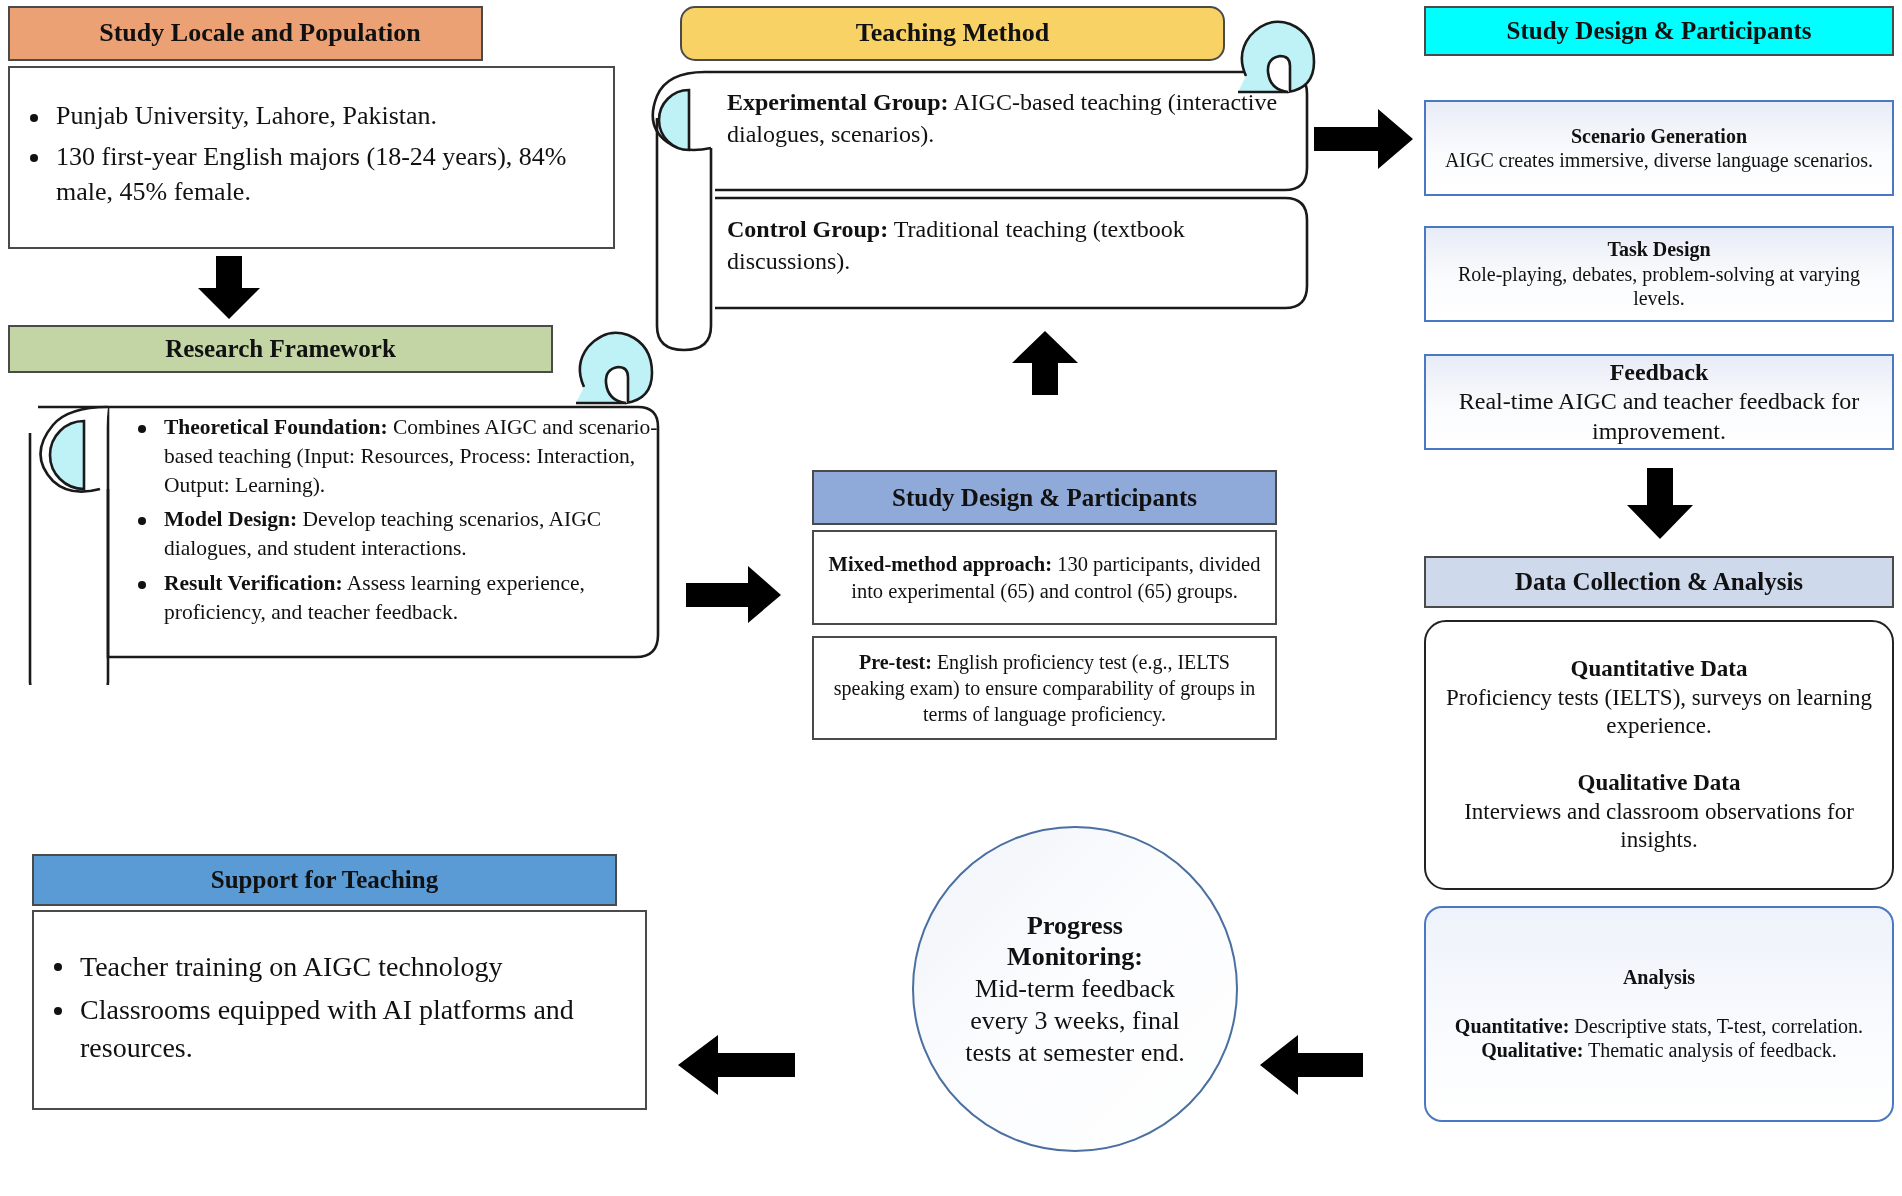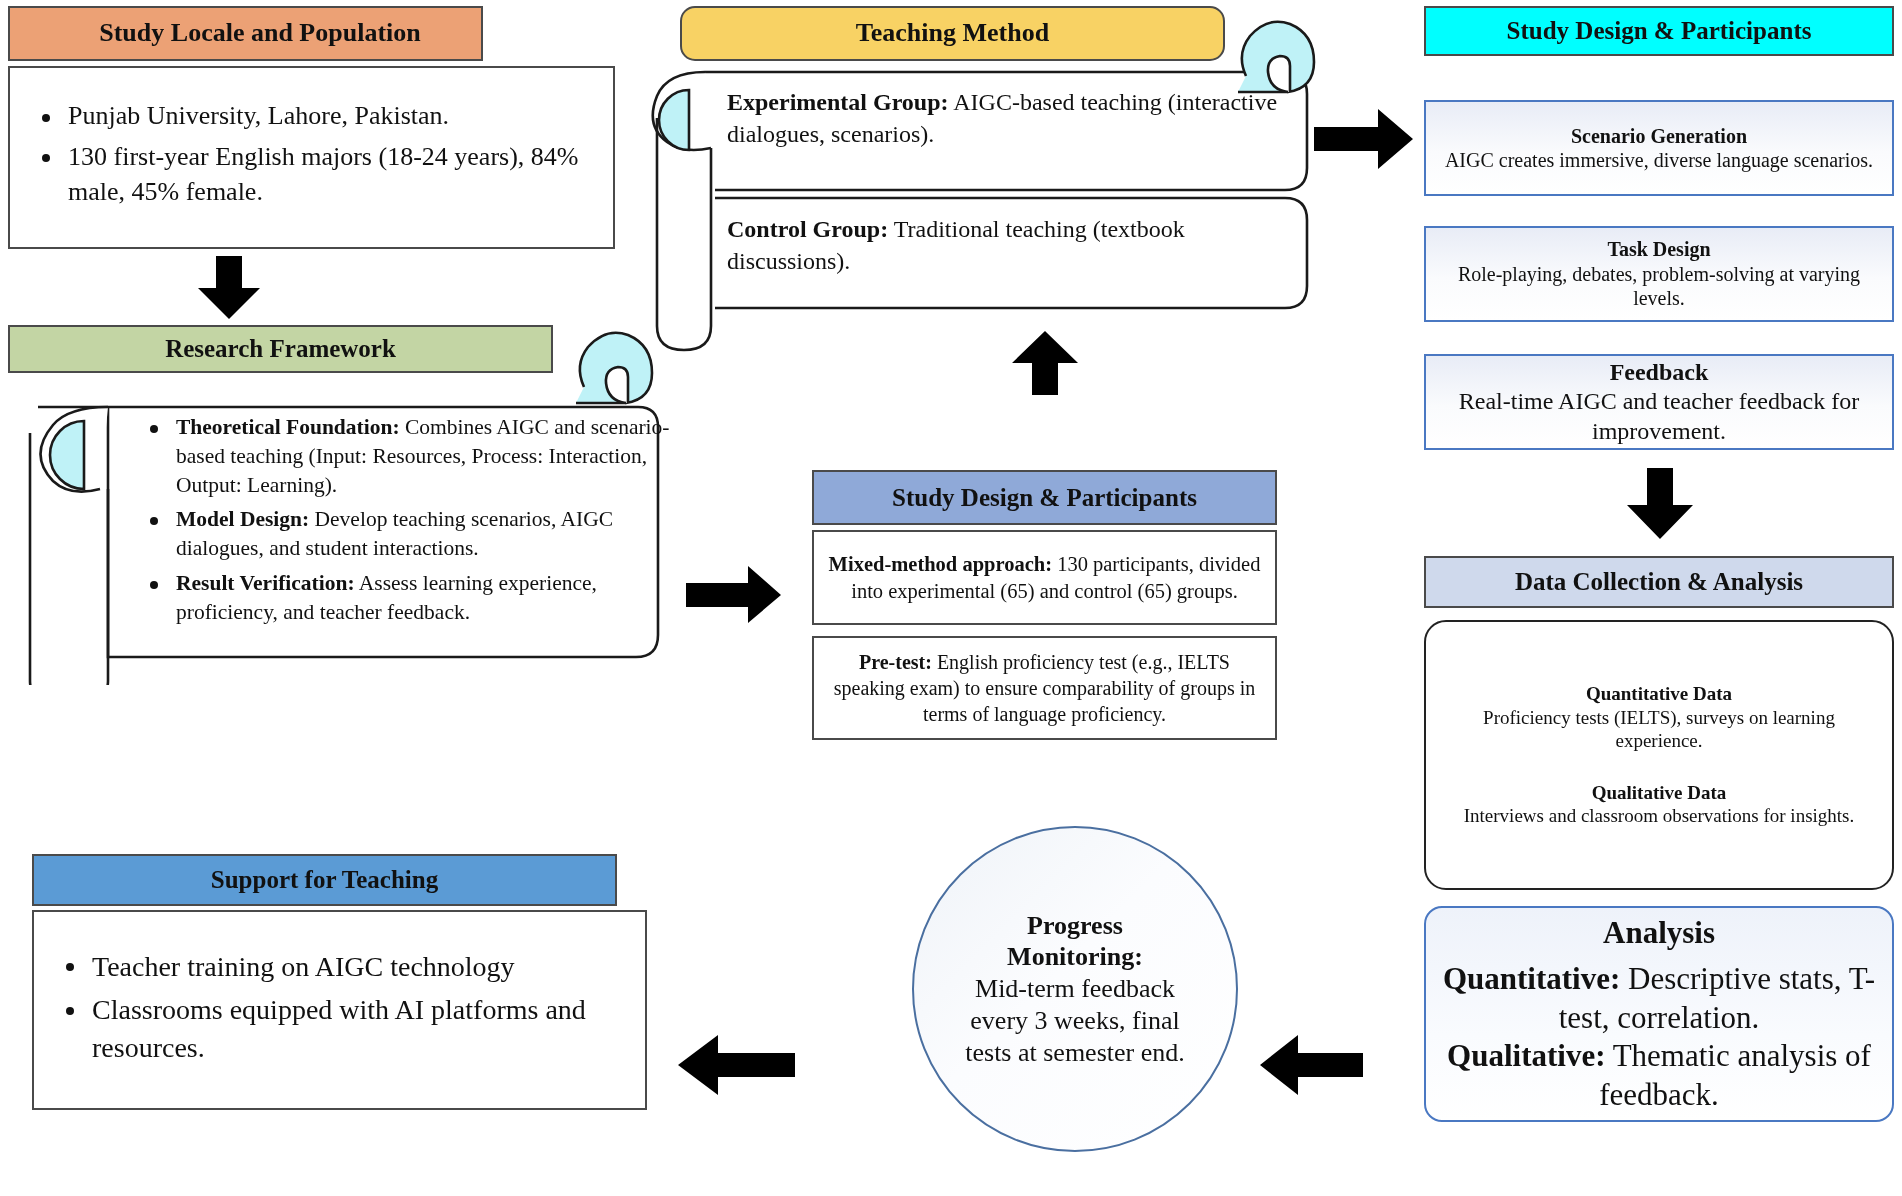--- a/index.html
+++ b/index.html
@@ -47,21 +47,21 @@
   .roundbox-blue{
     box-sizing:border-box;
     background:linear-gradient(180deg,#EEF2FA 0%,#F9FBFE 60%,#FFFFFF 100%);
     border:2px solid #4A78C2;border-radius:18px;
     display:flex;flex-direction:column;align-items:center;justify-content:center;
     text-align:center;padding:6px 16px;line-height:1.24;
   }
 
   
   ul.bl{margin:0;padding:0 18px 0 46px;list-style:none;}
-  ul.bl li{position:relative;margin:0 0 6px 12px;line-height:1.34;}
+  ul.bl li{position:relative;margin:0 0 6px 0;line-height:1.34;}
   ul.bl li:before{
     content:"";position:absolute;left:-26px;top:.55em;
     width:8px;height:8px;border-radius:50%;background:#111;
   }
   .b{font-weight:bold;}
 
   
   .ar{position:absolute;}
   .ar svg{display:block;}
 
@@ -207,29 +207,29 @@
 
   <div class="ar" style="left:1625px;top:468px;">
     <svg width="70" height="72" viewBox="0 0 70 72" aria-hidden="true">
       <polygon points="22,0 48,0 48,37 68,37 35,71 2,37 22,37" fill="#000"></polygon>
     </svg>
   </div>
 
   <div class="abs hdr hdr-ltblue" style="left:1424px;top:556px;width:470px;height:52px;font-size:25px;">
     <span>Data Collection &amp; Analysis</span>
   </div>
-  <div class="abs roundbox" style="left:1424px;top:620px;width:470px;height:270px;font-size:19px;">
+  <div class="abs roundbox" style="left:1424px;top:620px;width:470px;height:270px;font-size:23px;">
     <div class="b">Quantitative Data</div>
     <div>Proficiency tests (IELTS), surveys on learning experience.</div>
     <div style="height:28px"></div>
     <div class="b">Qualitative Data</div>
     <div>Interviews and classroom observations for insights.</div>
   </div>
 
-  <div class="abs roundbox-blue" style="left:1424px;top:906px;width:470px;height:216px;font-size:31px;">
+  <div class="abs roundbox-blue" style="left:1424px;top:906px;width:470px;height:216px;font-size:20px;">
     <div class="b">Analysis</div>
     <div style="height:24px"></div>
     <div>
       <span class="b">Quantitative:</span><span> Descriptive stats, T-test, correlation.</span>
     </div>
     <div>
       <span class="b">Qualitative:</span><span> Thematic analysis of feedback.</span>
     </div>
   </div>
 

